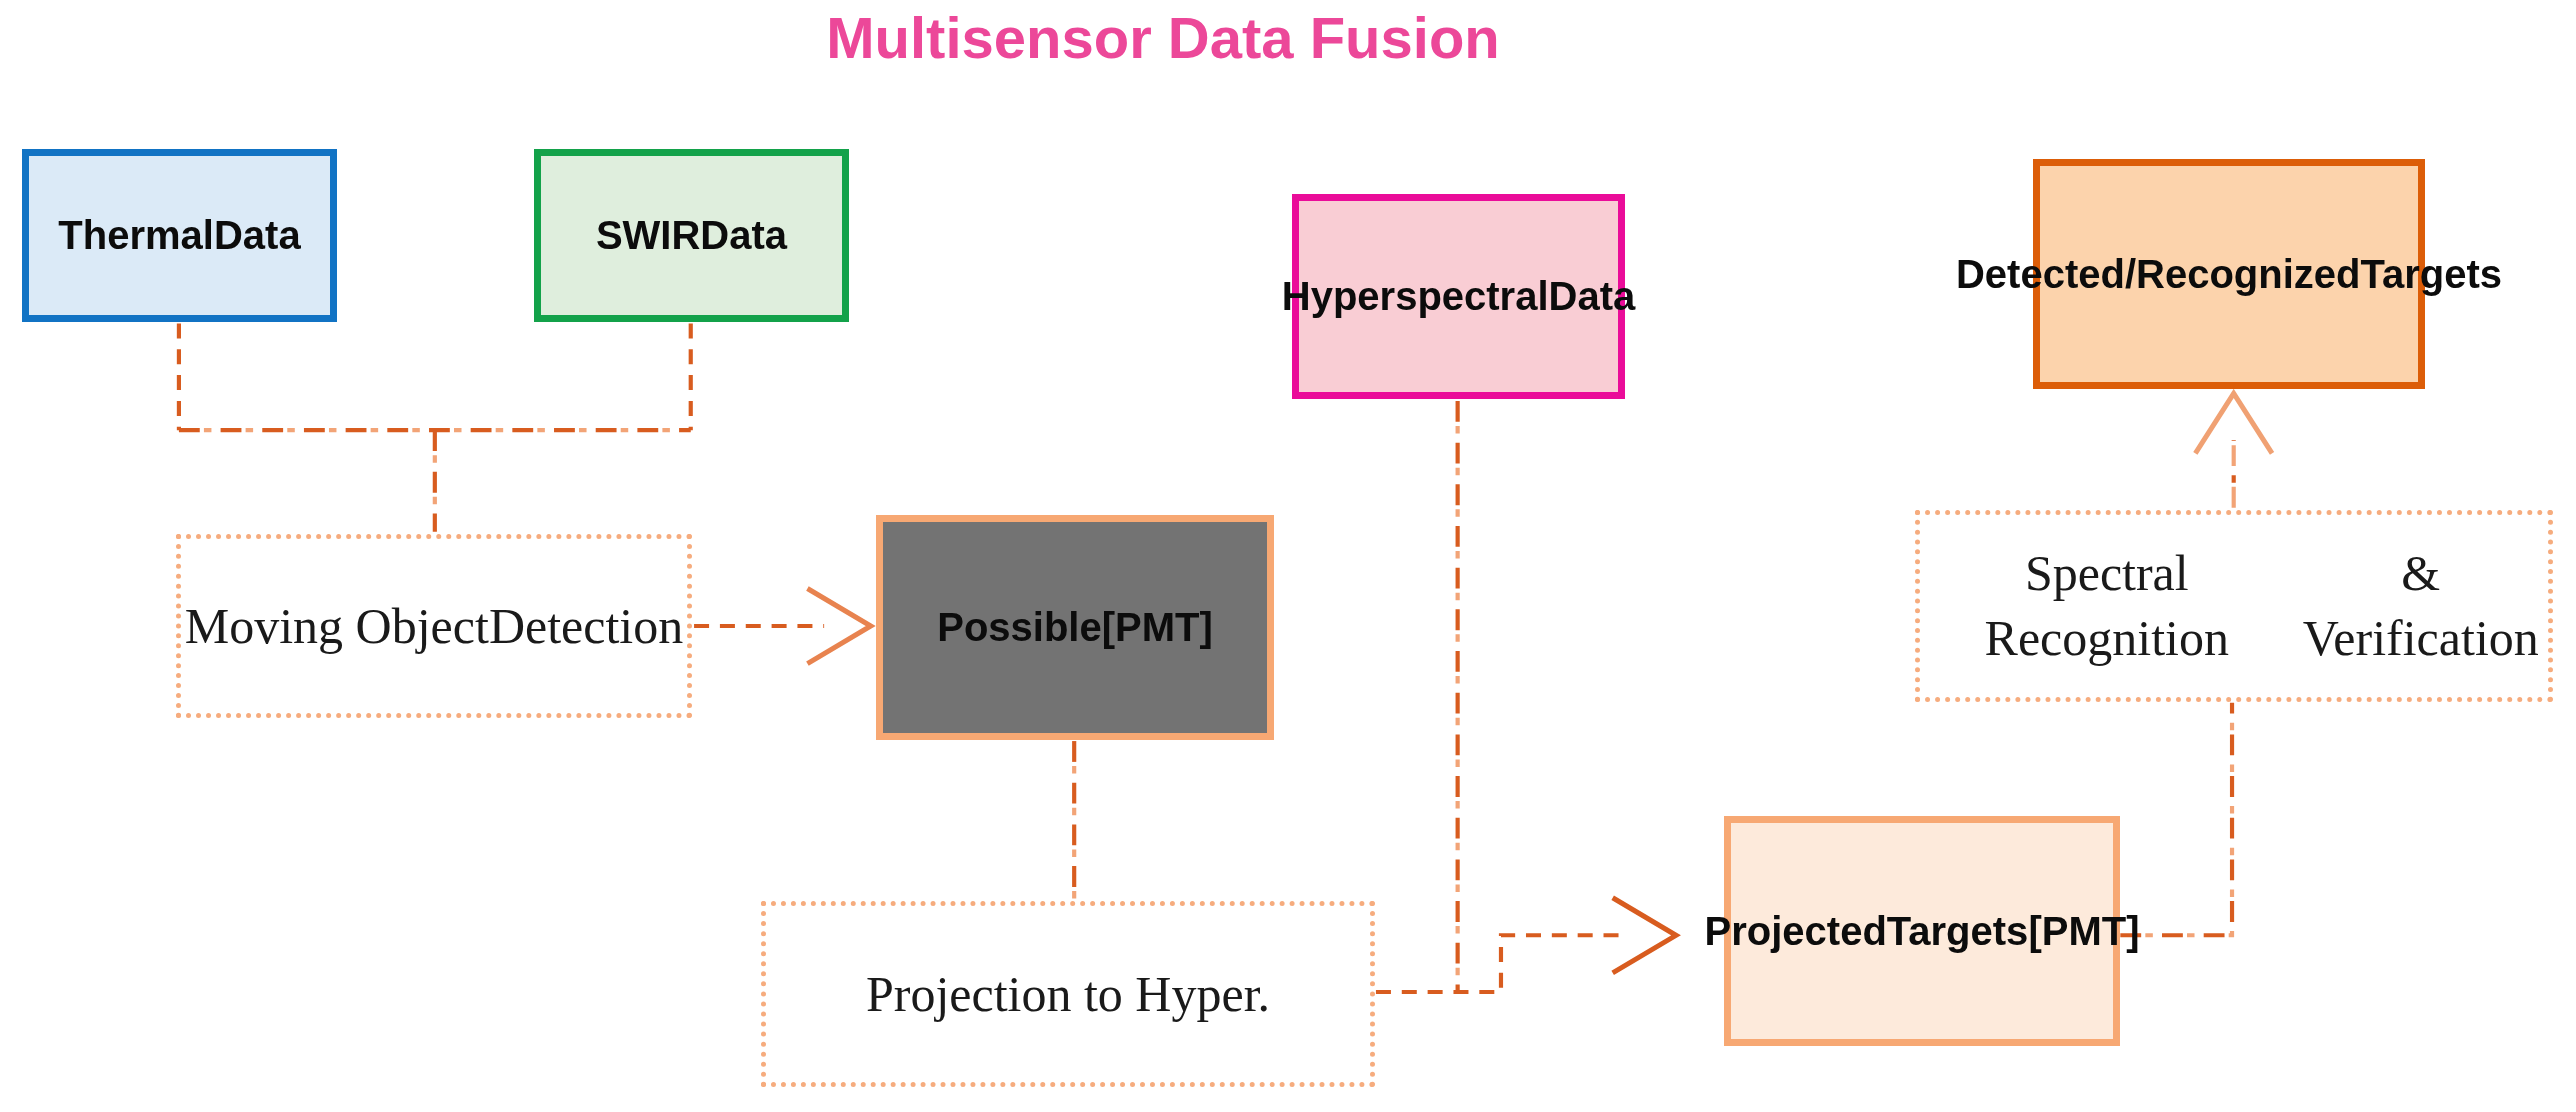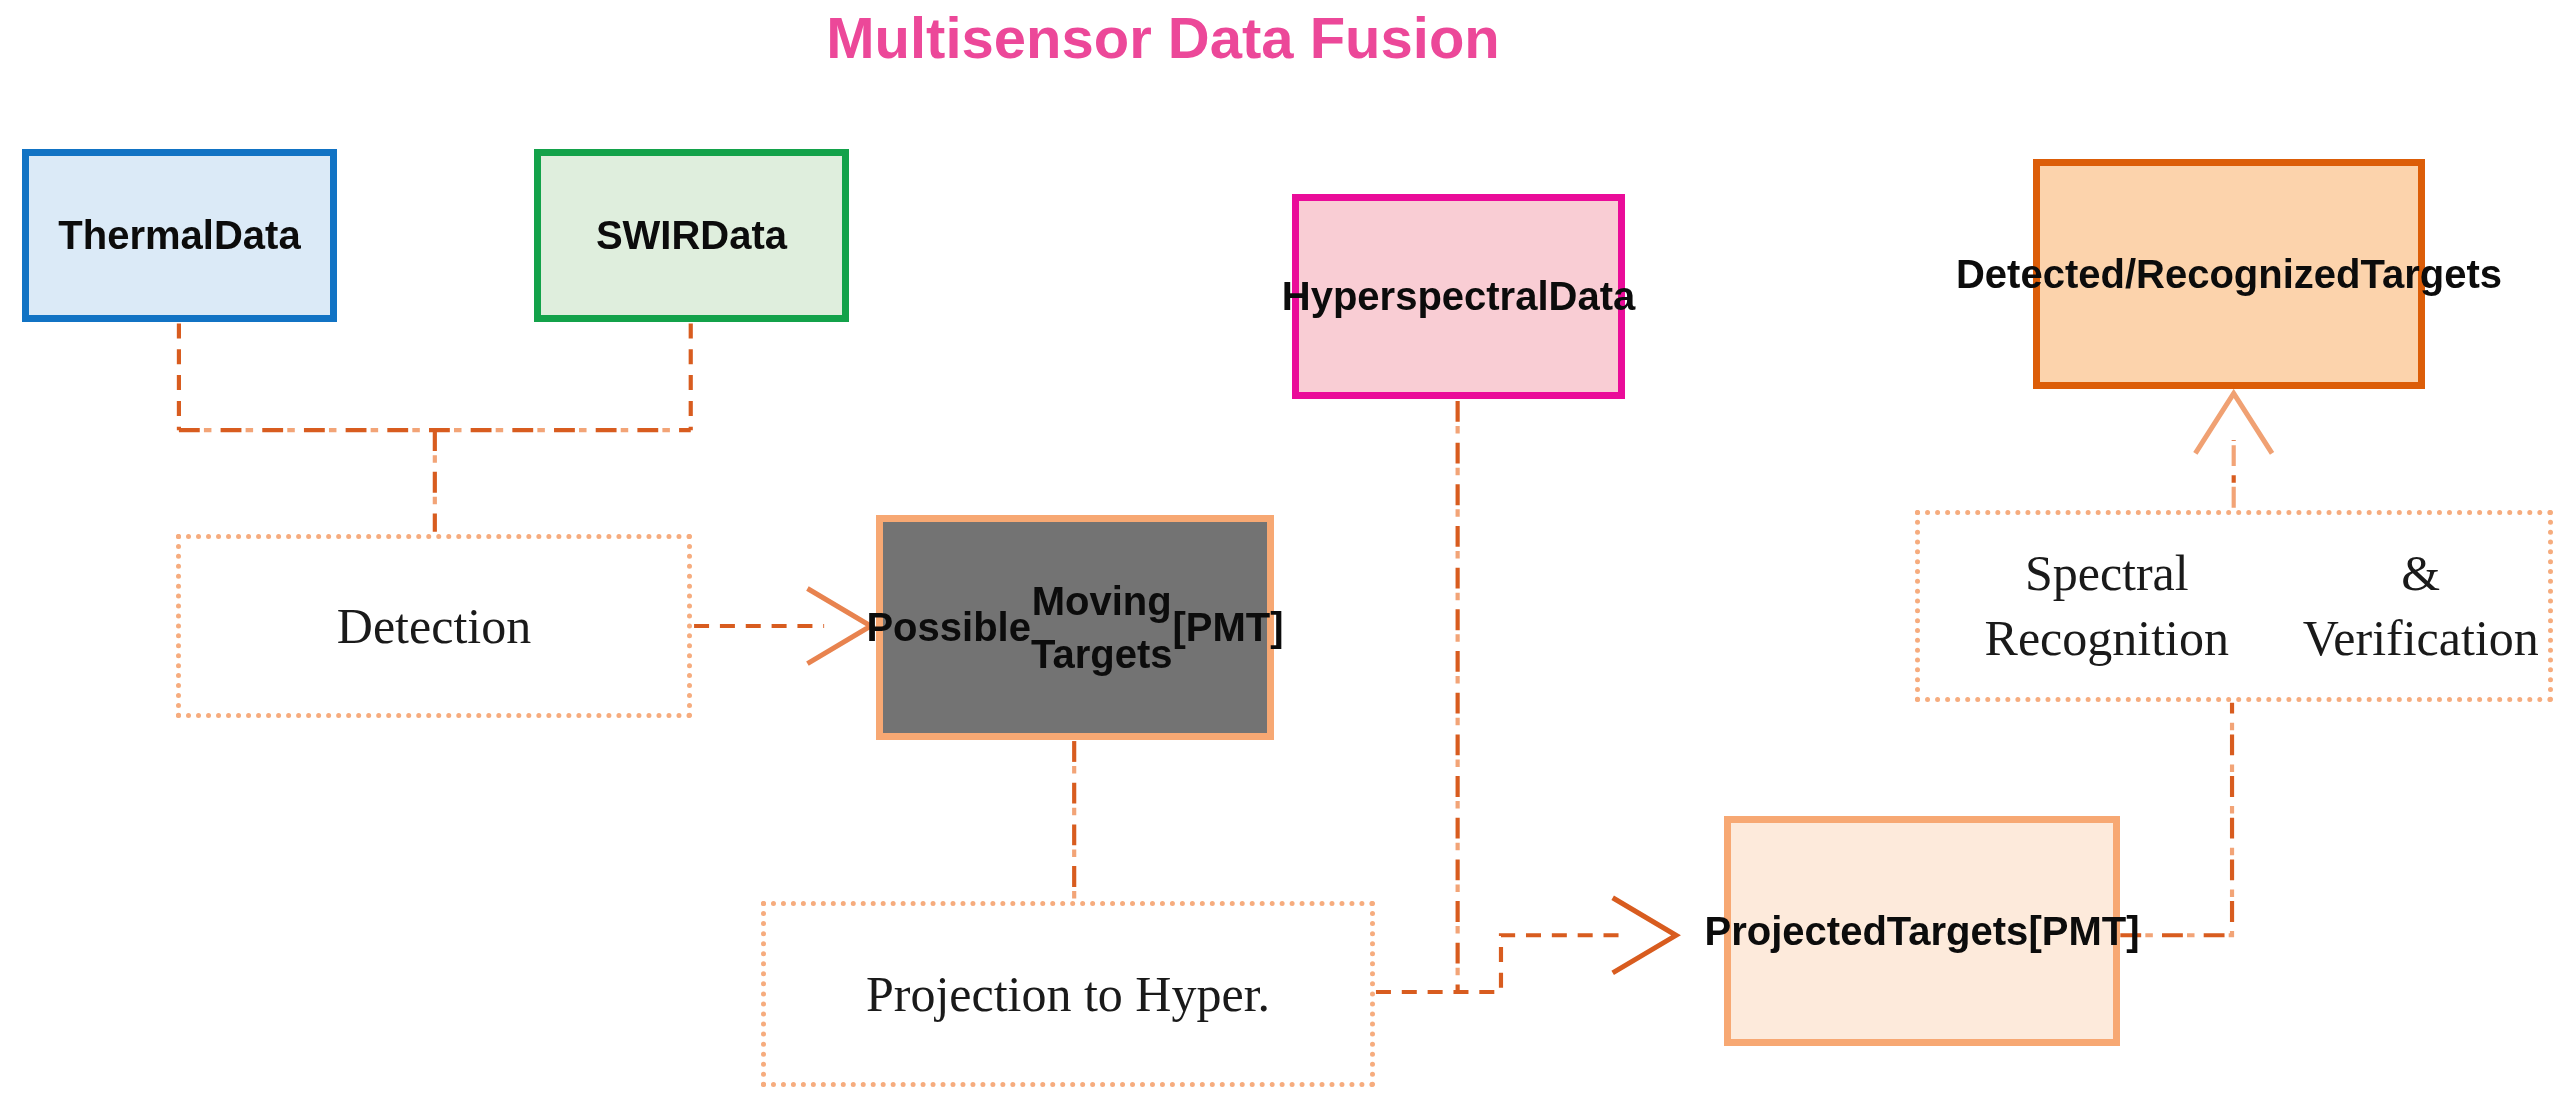--- a/index.html
+++ b/index.html
@@ -64,25 +64,25 @@
       <div class="node solid font-sans" style="left: 1292px; top: 194px; width: 333px; height: 205px; border-width: 7.5px; border-color: rgb(234, 12, 153); background: rgb(249, 205, 212);">
         <div>Hyperspectral</div>
         <div>Data</div>
       </div>
       <div class="node solid font-sans" style="left: 2033px; top: 159px; width: 392px; height: 230px; border-width: 7.5px; border-color: rgb(220, 93, 8); background: rgb(252, 211, 172);">
         <div>Detected/</div>
         <div>Recognized</div>
         <div>Targets</div>
       </div>
       <div class="node process font-serif" style="left: 176px; top: 534px; width: 516px; height: 184px; border-width: 5.8px; border-color: rgb(246, 172, 126); background: rgb(255, 255, 255);">
+        <div>Moving Object</div>
         <div>Detection</div>
       </div>
       <div class="node solid font-sans" style="left: 876px; top: 515px; width: 398px; height: 225px; border-width: 7.5px; border-color: rgb(247, 168, 115); background: #737373;">
         <div>Possible</div>
-        <div>Moving Targets</div>
         <div>[PMT]</div>
       </div>
       <div class="node process font-serif" style="left: 761px; top: 901px; width: 614px; height: 186px; border-width: 5.8px; border-color: rgb(246, 172, 126); background: rgb(255, 255, 255);">
         <div>Projection to Hyper.</div>
       </div>
       <div class="node solid font-sans" style="left: 1681px; top: 816px; width: 396px; height: 230px; border-width: 7.5px; border-color: rgb(247, 168, 115); background: rgb(253, 234, 219); margin-left: 43px;">
         <div>Projected</div>
         <div>Targets</div>
         <div>[PMT]</div>
       </div>

